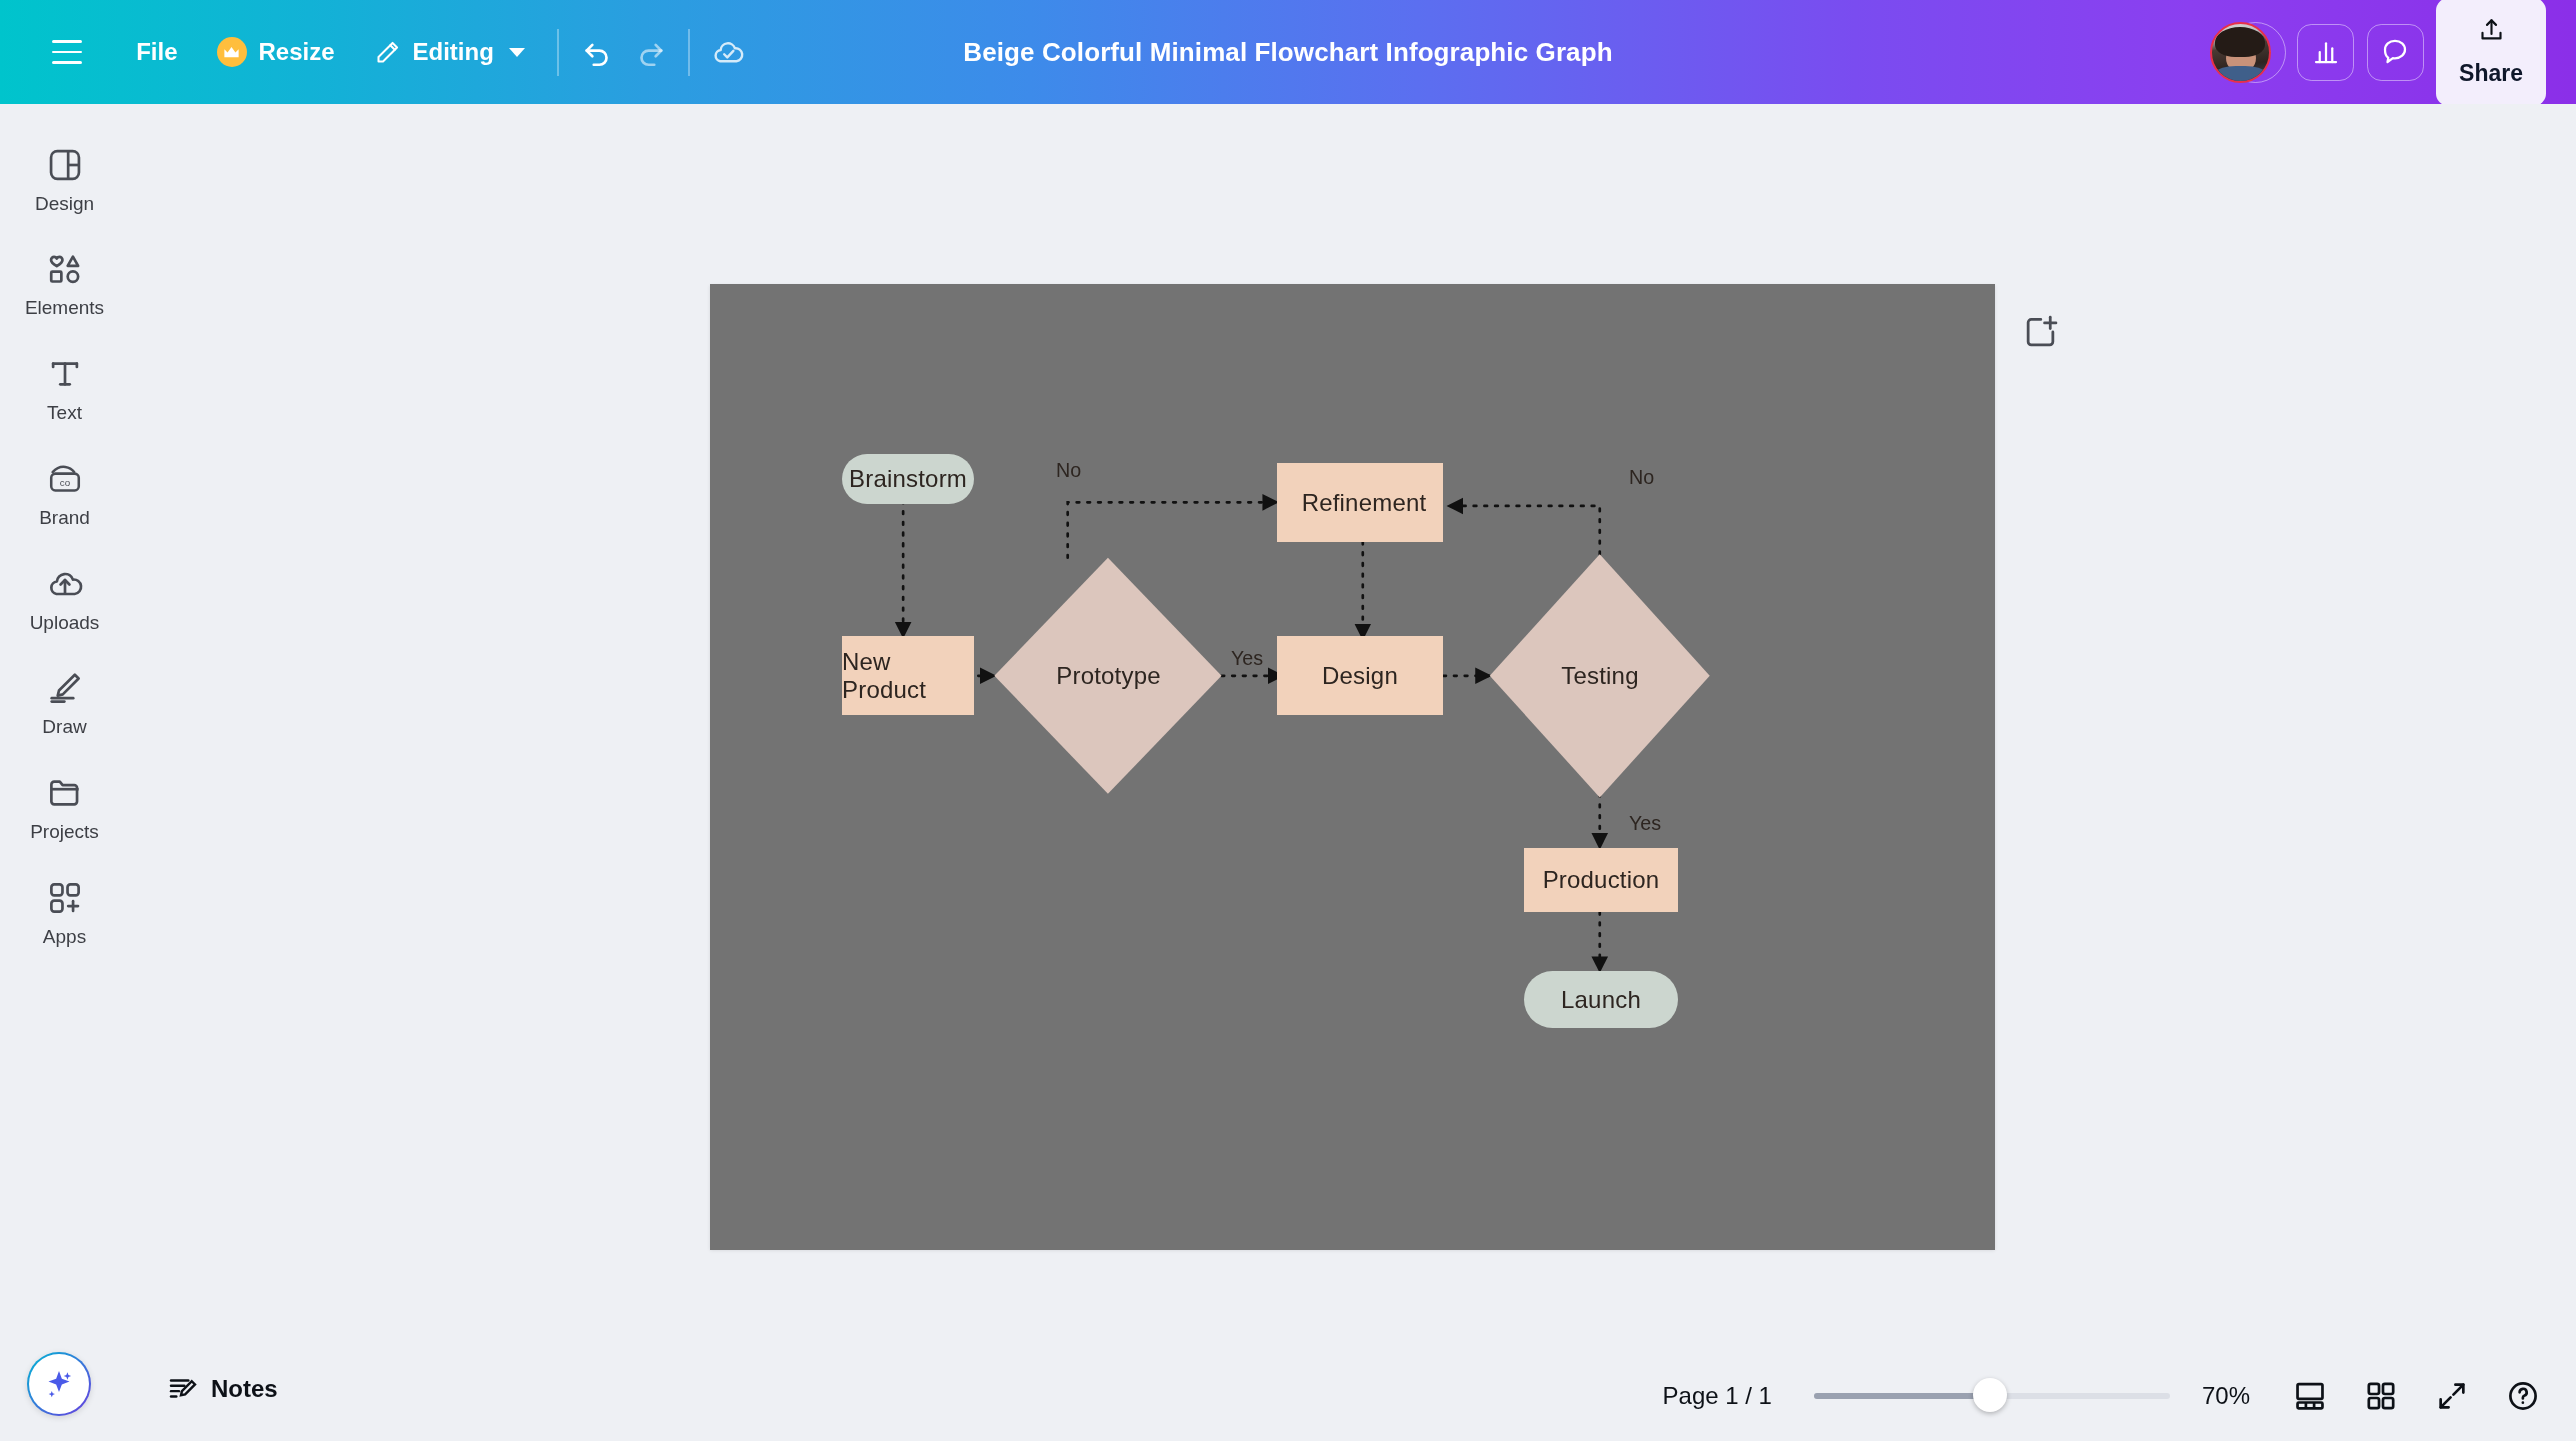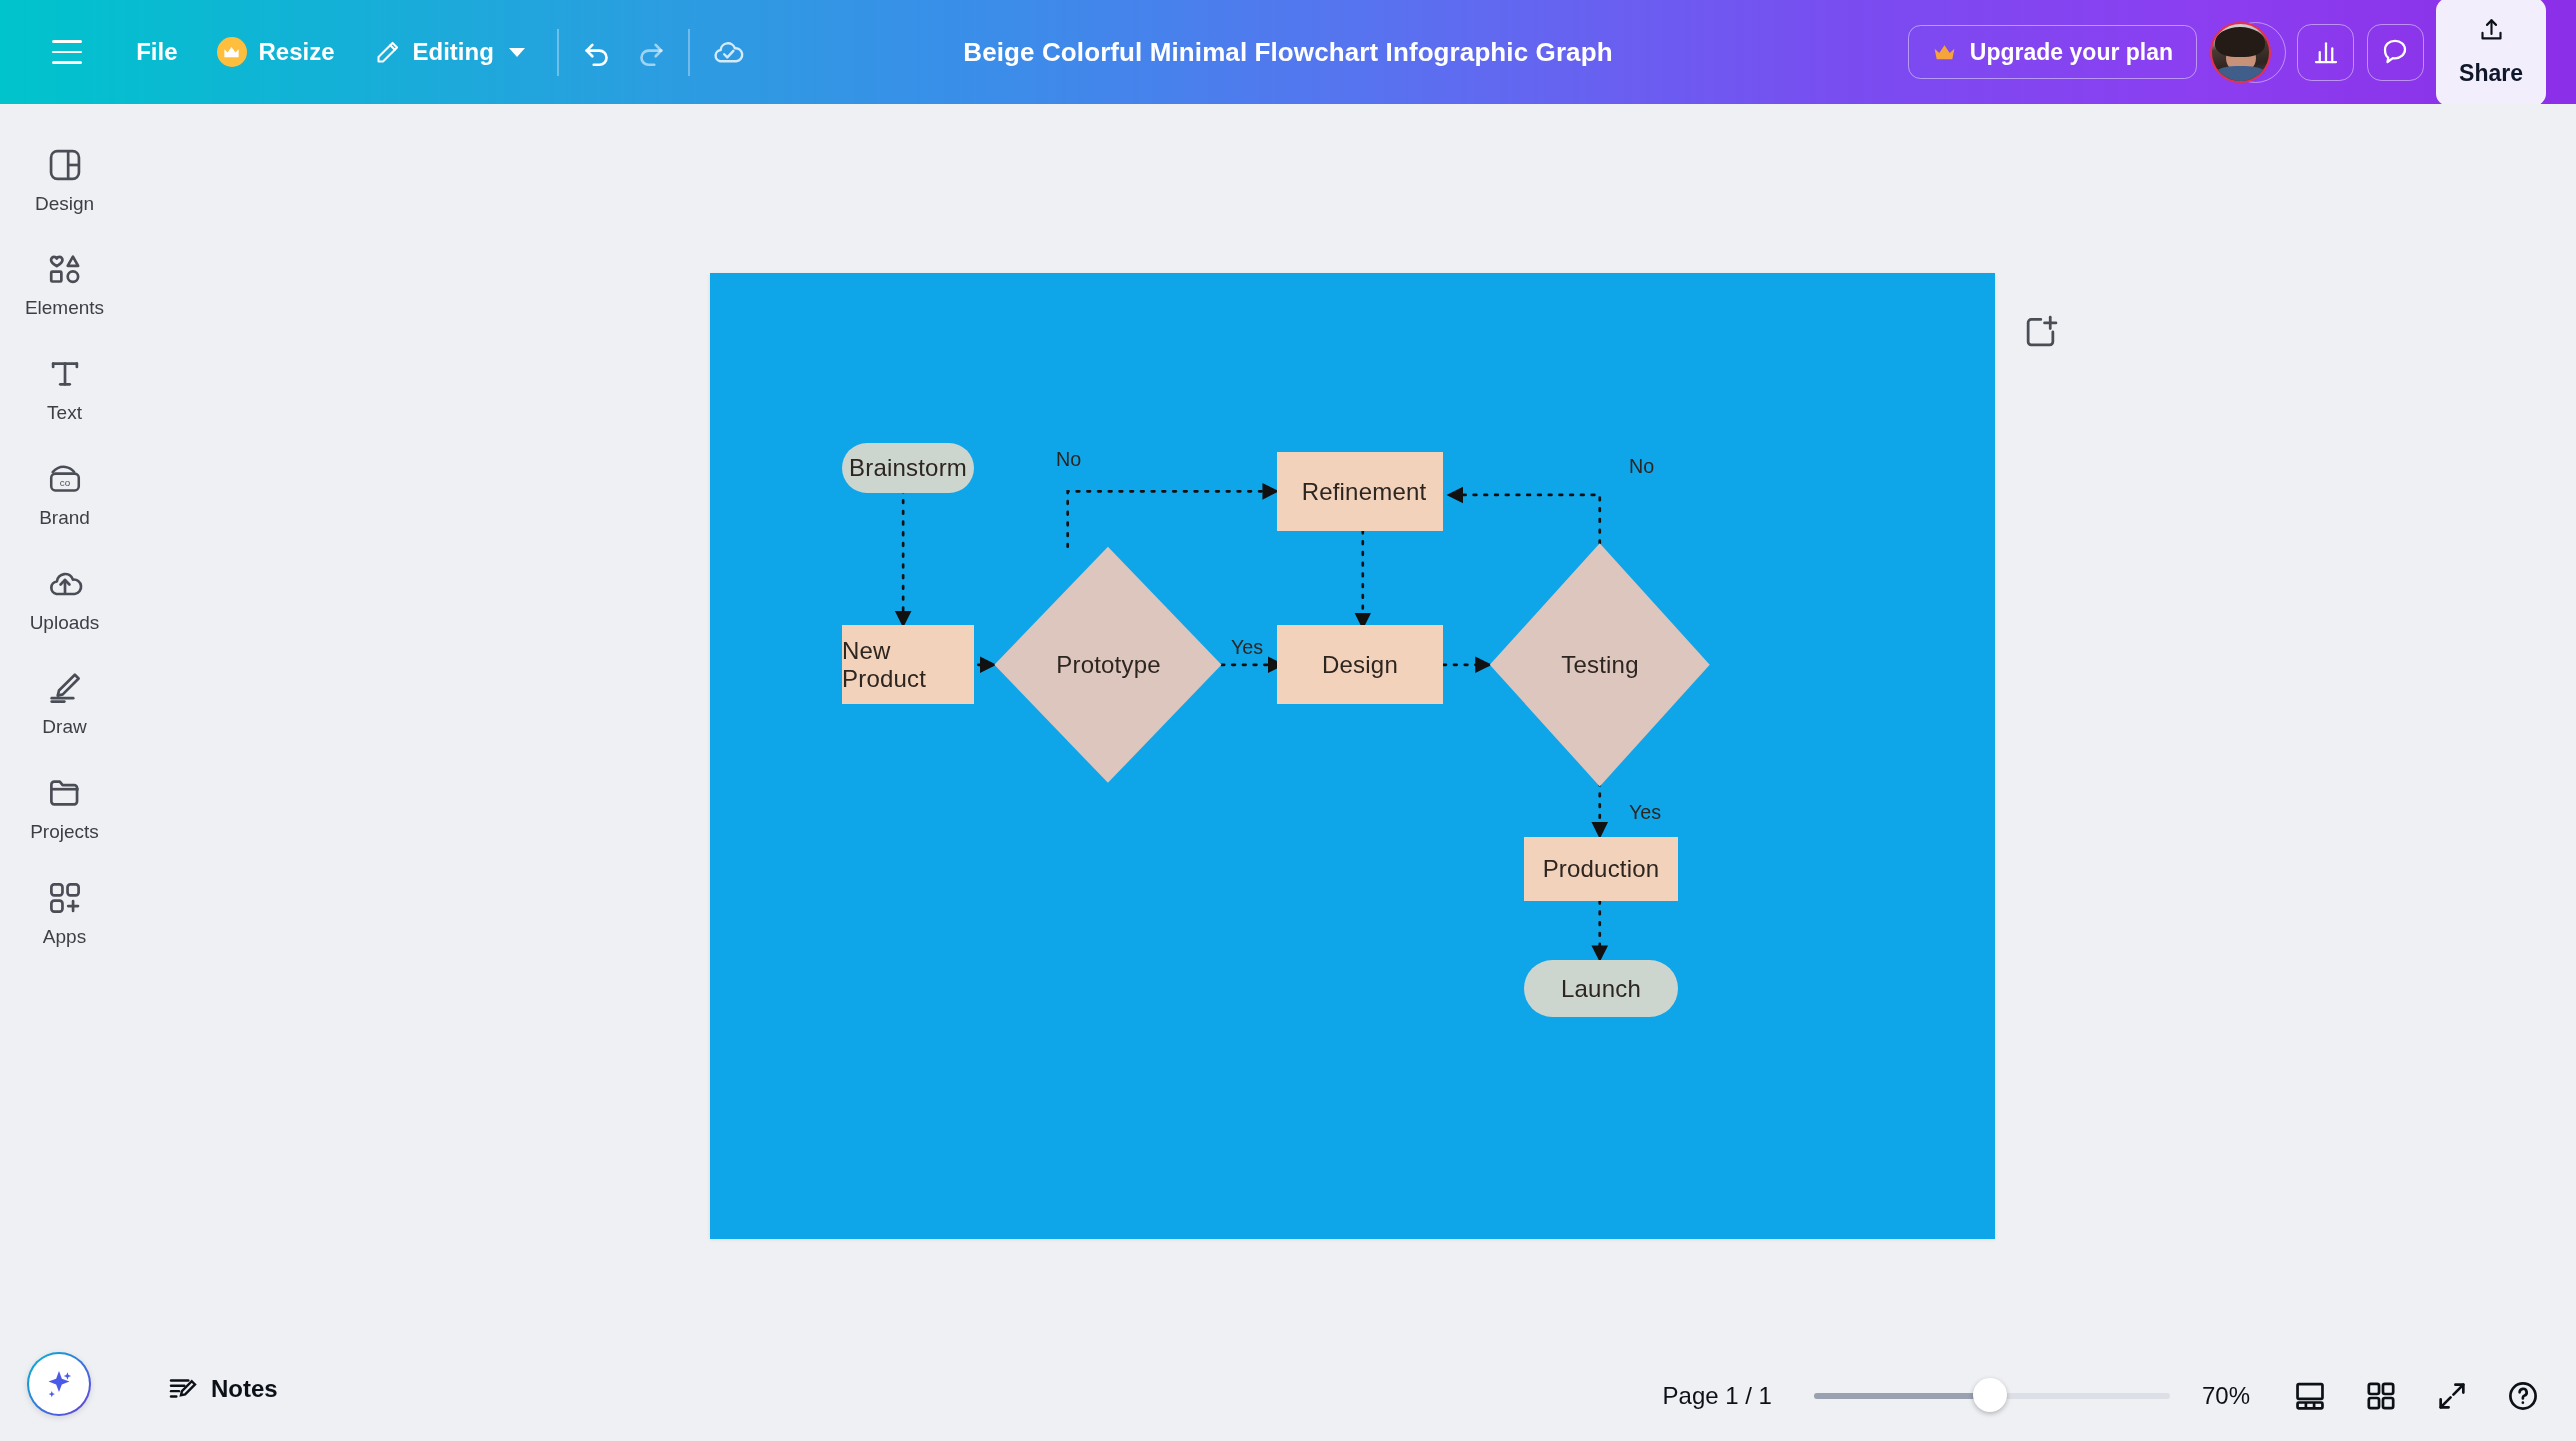--- a/index.html
+++ b/index.html
@@ -127,22 +127,22 @@
     width: 2447px; height: 1338px; background: #eef0f4;
   }
   .page-tools {
     position: absolute; left: 1682px; top: 208px;
     display: flex; gap: 66px; align-items: center;
   }
   .page-tools .ptool { width: 39px; height: 39px; cursor: pointer; }
   .page-tools svg { width: 39px; height: 39px; display:block; }
 
   .page {
-    position: absolute; left: 581px; top: 169px;
-    width: 1285px; height: 966px; background: #0ea5e9;
+    position: absolute; left: 581px; top: 180px;
+    width: 1285px; height: 966px; background: #737373;
     box-shadow: 0 0.9px 3.6px rgba(0,0,0,.10);
   }
   .flow { position: absolute; inset: 0; }
   .flow svg { position: absolute; left: 0; top: 0; width: 1285px; height: 966px; }
 
   .node {
     position: absolute; display: flex; align-items: center;
     justify-content: center; color: #2d2520; font-size: 24px;
     font-weight: 400; letter-spacing: 0.2px; cursor: pointer;
   }
@@ -267,28 +267,20 @@
         <path d="M9.3 13.6l2.2 2.2 4.3-4.6"></path>
       </svg>
     </div>
   </div>
 
   <div class="doc-title">
     <span>Beige Colorful Minimal Flowchart Infographic Graph</span>
   </div>
 
   <div class="tb-right">
-    <div class="upgrade-btn">
-      <span class="crown-orange">
-        <svg viewBox="0 0 24 24" fill="#f5a43c">
-            <path d="M2.5 8.5l4.5 4 5-7.5 5 7.5 4.5-4-2 10H4.5z"></path>
-          </svg>
-      </span>
-      <span>Upgrade your plan</span>
-    </div>
 
     <div class="avatar-wrap">
       <div class="plus-circle">
         <span>+</span>
       </div>
       <div class="avatar">
         <div class="face"></div>
         <div class="hair"></div>
         <div class="shirt"></div>
       </div>

